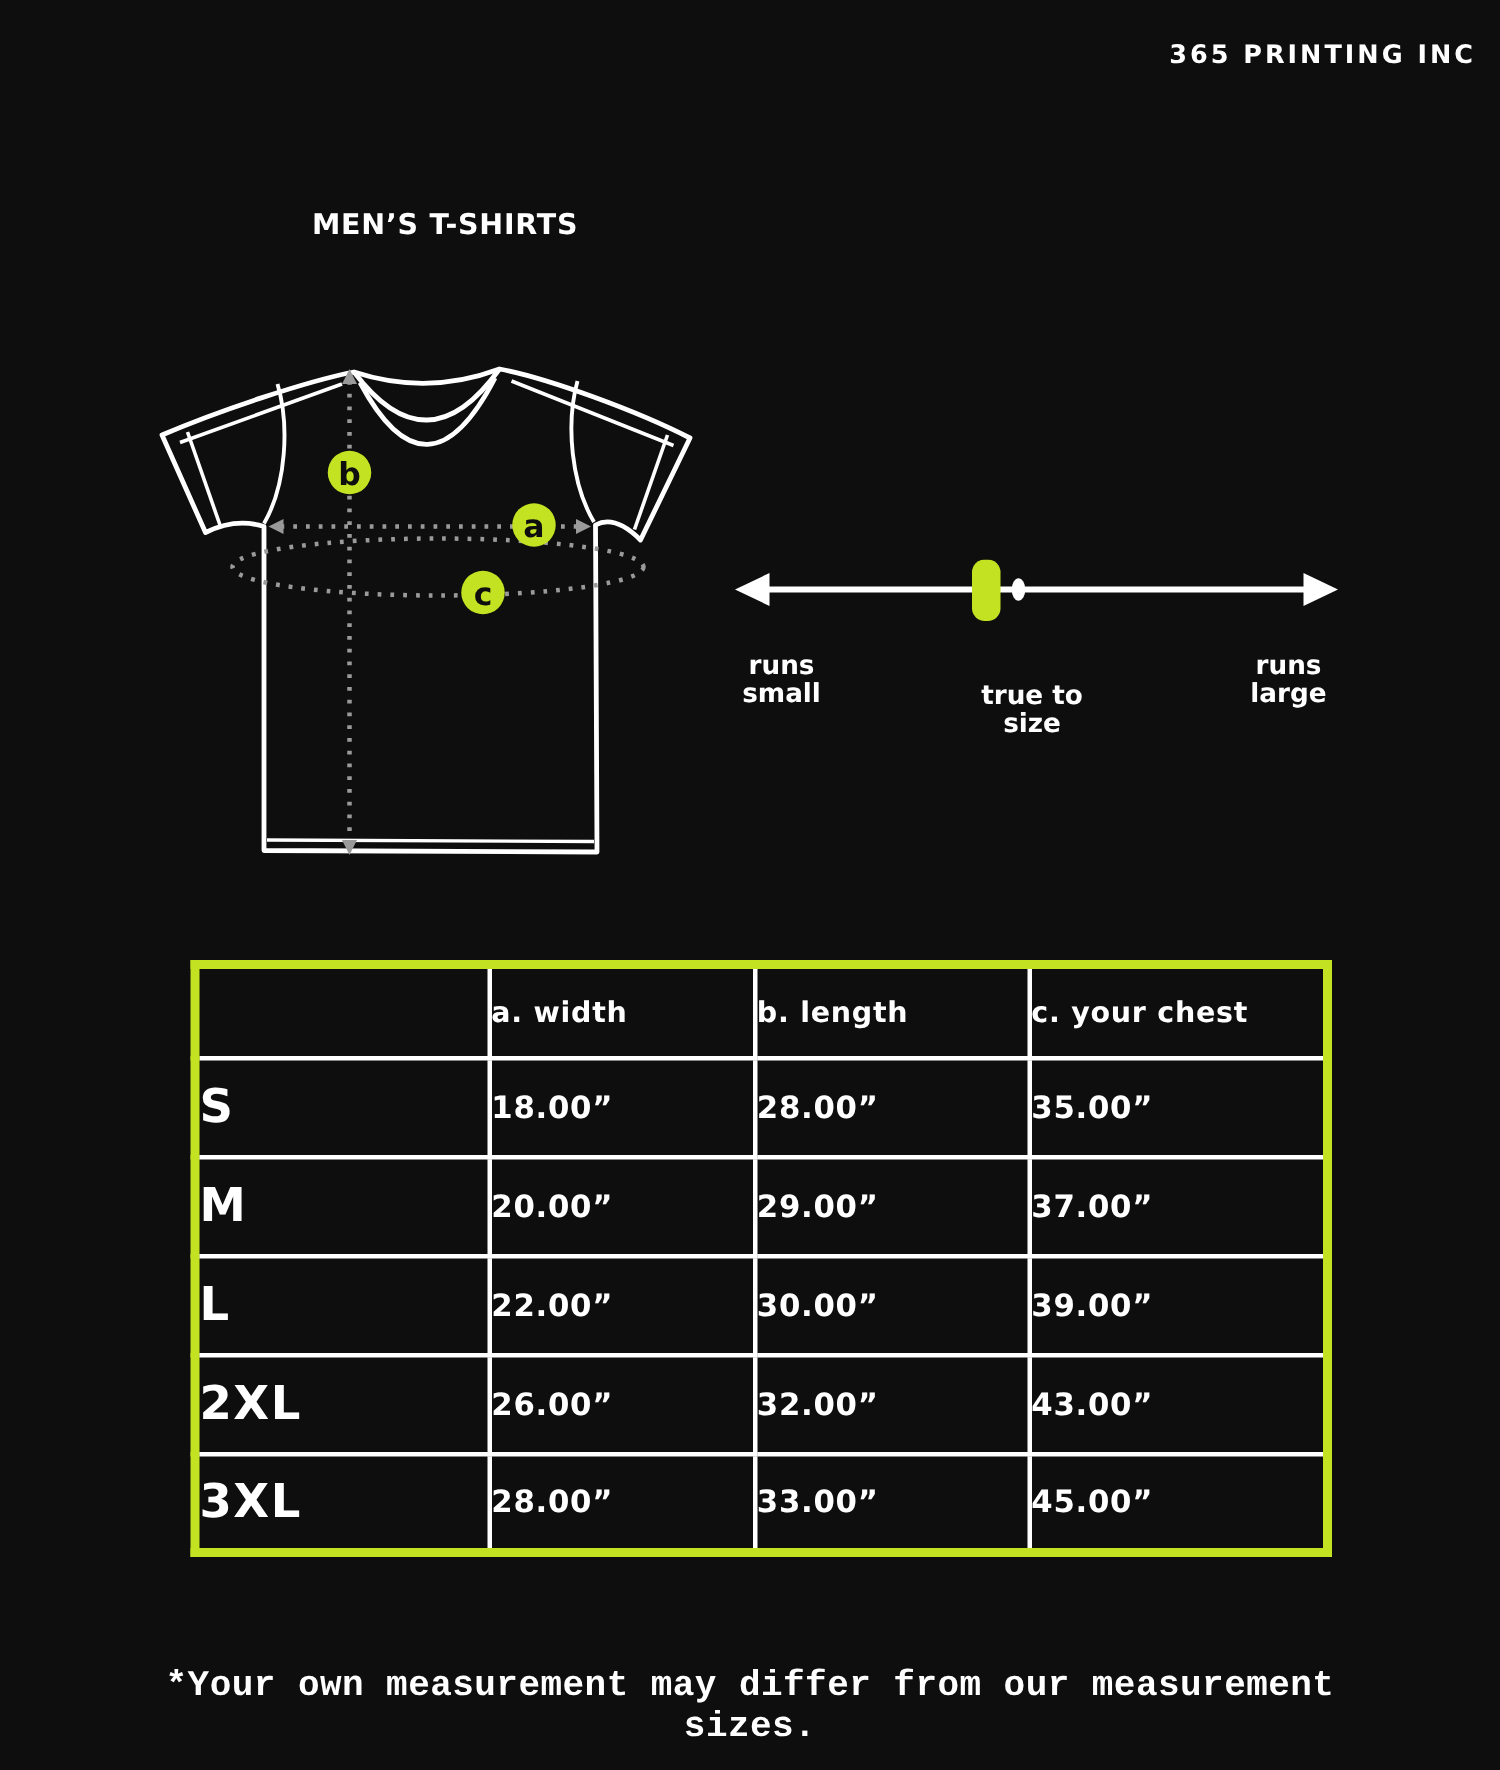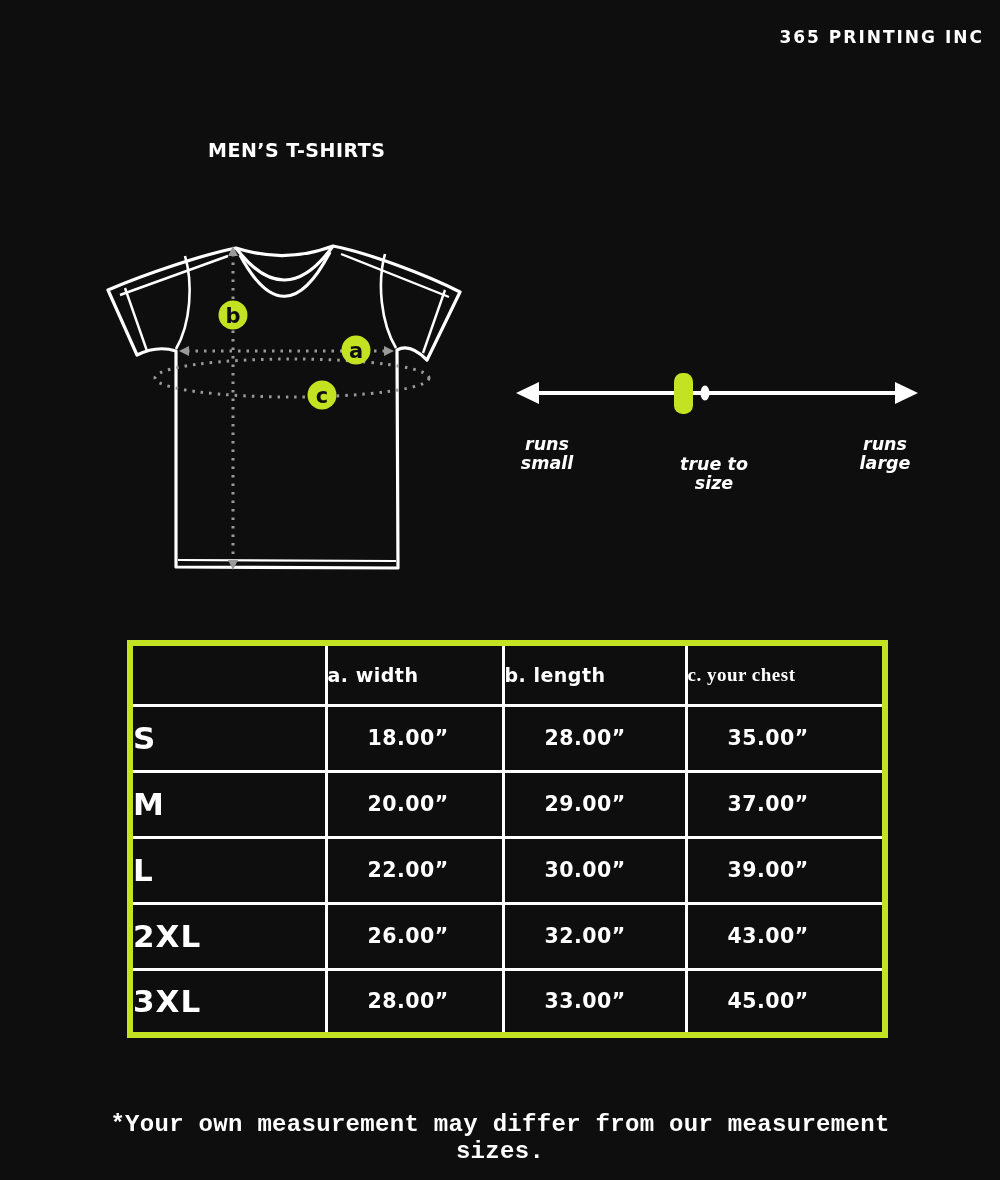--- a/index.html
+++ b/index.html
@@ -29,21 +29,21 @@
     font-size:76px;font-weight:bold;letter-spacing:-2px;
     color:var(--accent);line-height:1;
   }
   .subtitle{
     position:absolute;top:141px;left:208px;
     font-size:19px;font-weight:bold;letter-spacing:0.5px;
     color:var(--white);line-height:1;
   }
 
   .tshirt-wrap{position:absolute;left:95px;top:238px;width:380px;height:340px;}
-  .scale-wrap{position:absolute;left:512px;top:373px;width:410px;height:110px;font-style:italic;}
+  .scale-wrap{position:absolute;left:486px;top:373px;width:410px;height:110px;}
   .scale-label{
     position:absolute;top:62px;width:100px;
     text-align:center;font-size:17.5px;font-weight:bold;line-height:19px;
     color:var(--white);
   }
   .scale-label.l1{left:-15px;}
   .scale-label.l2{left:152px;margin-top:20px;}
   .scale-label.l3{left:323px;}
 
   table.size-table{
@@ -54,22 +54,22 @@
   }
   .size-table th,.size-table td{
     border:3px solid var(--white);
     text-align:left;vertical-align:middle;
     padding:0;color:var(--white);
   }
   .size-table thead tr{height:62px;}
   .size-table tbody tr{height:66px;}
   .size-table th{font-size:19px;font-weight:bold;letter-spacing:0.5px;}
   .size-table td.size-cell{font-size:31px;font-weight:bold;letter-spacing:1px;}
-  .size-table td.val-cell{font-size:20.5px;font-weight:bold;letter-spacing:0.5px;padding-left:40px;}
-  .c0{width:196px;} .c1{width:177px;} .c2{width:183px;} .c3{width:199px;font-family:Liberation Serif, serif;}
+  .size-table td.val-cell{font-size:20.5px;font-weight:bold;letter-spacing:0.5px;}
+  .c0{width:196px;} .c1{width:177px;} .c2{width:183px;} .c3{width:199px;}
 
   .footnote{
     position:absolute;left:95px;top:1111px;width:810px;
     text-align:center;font-size:24px;font-weight:bold;letter-spacing:0.3px;
     color:var(--white);
     font-family:Liberation Mono, monospace;
   }
 </style>
 </head>
 <body>

